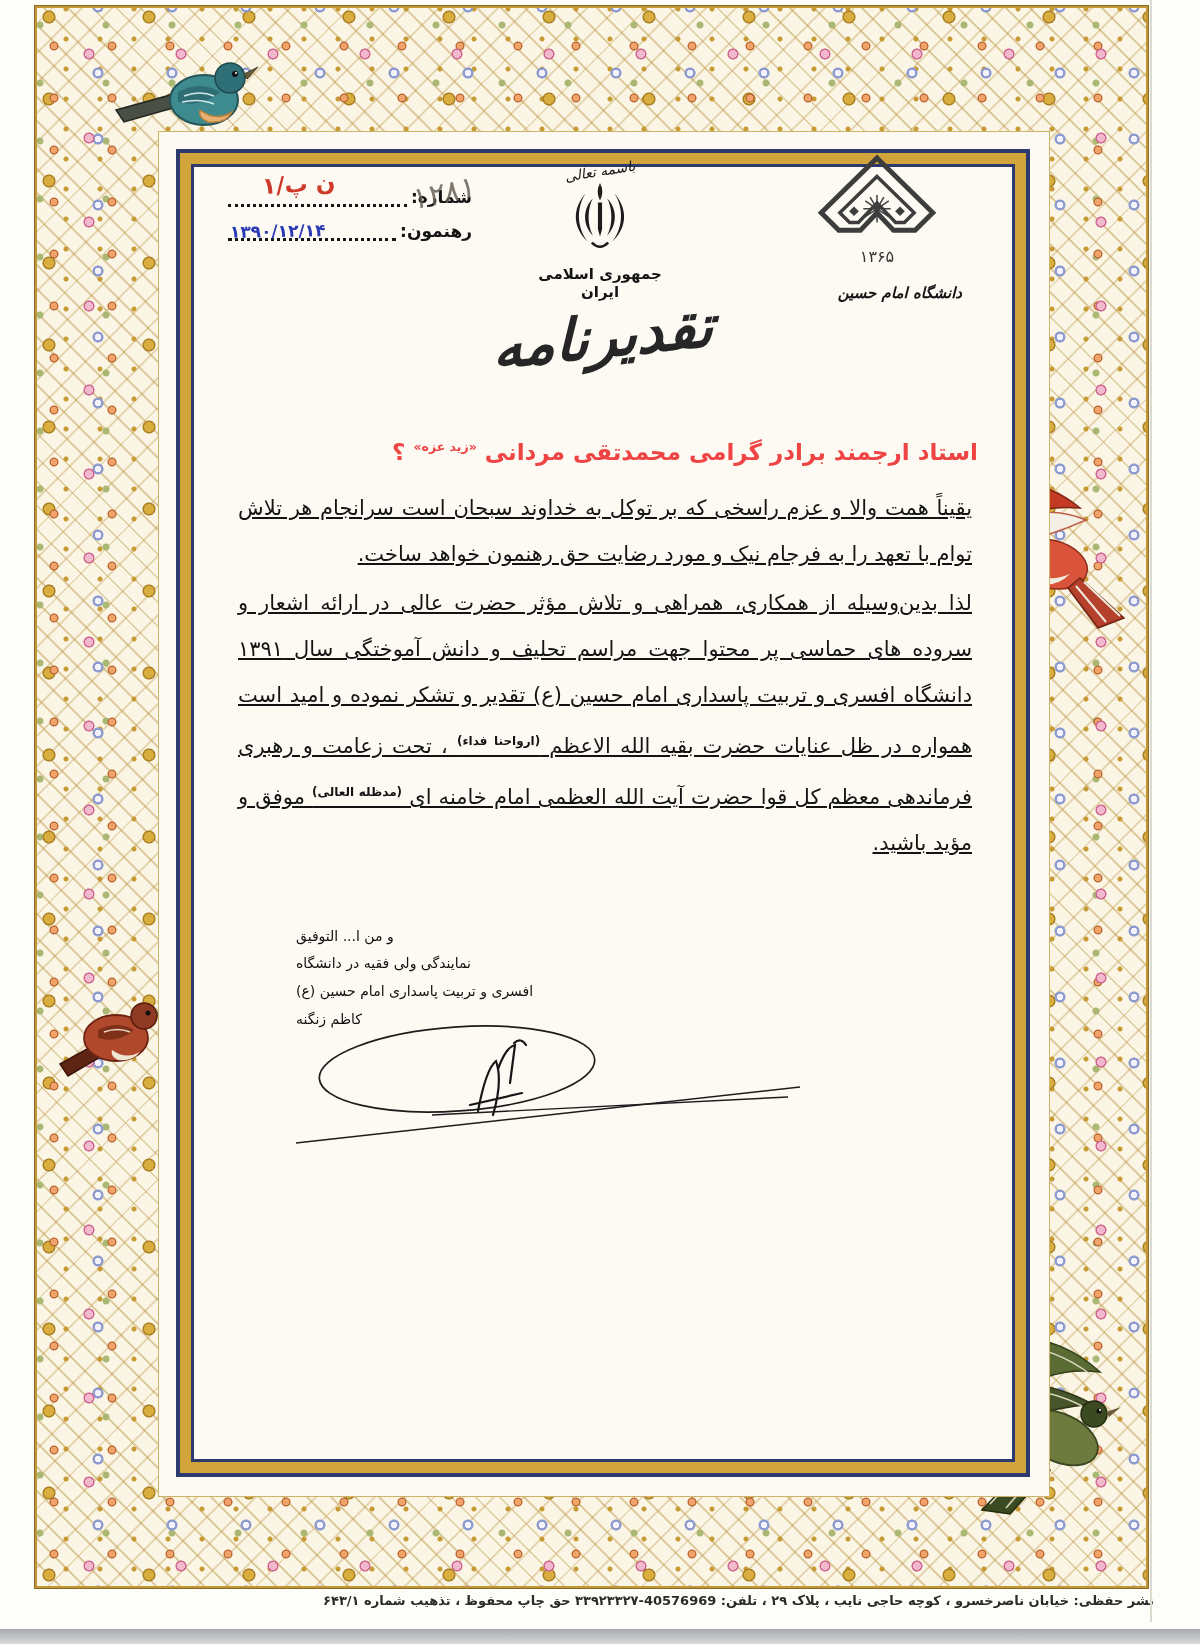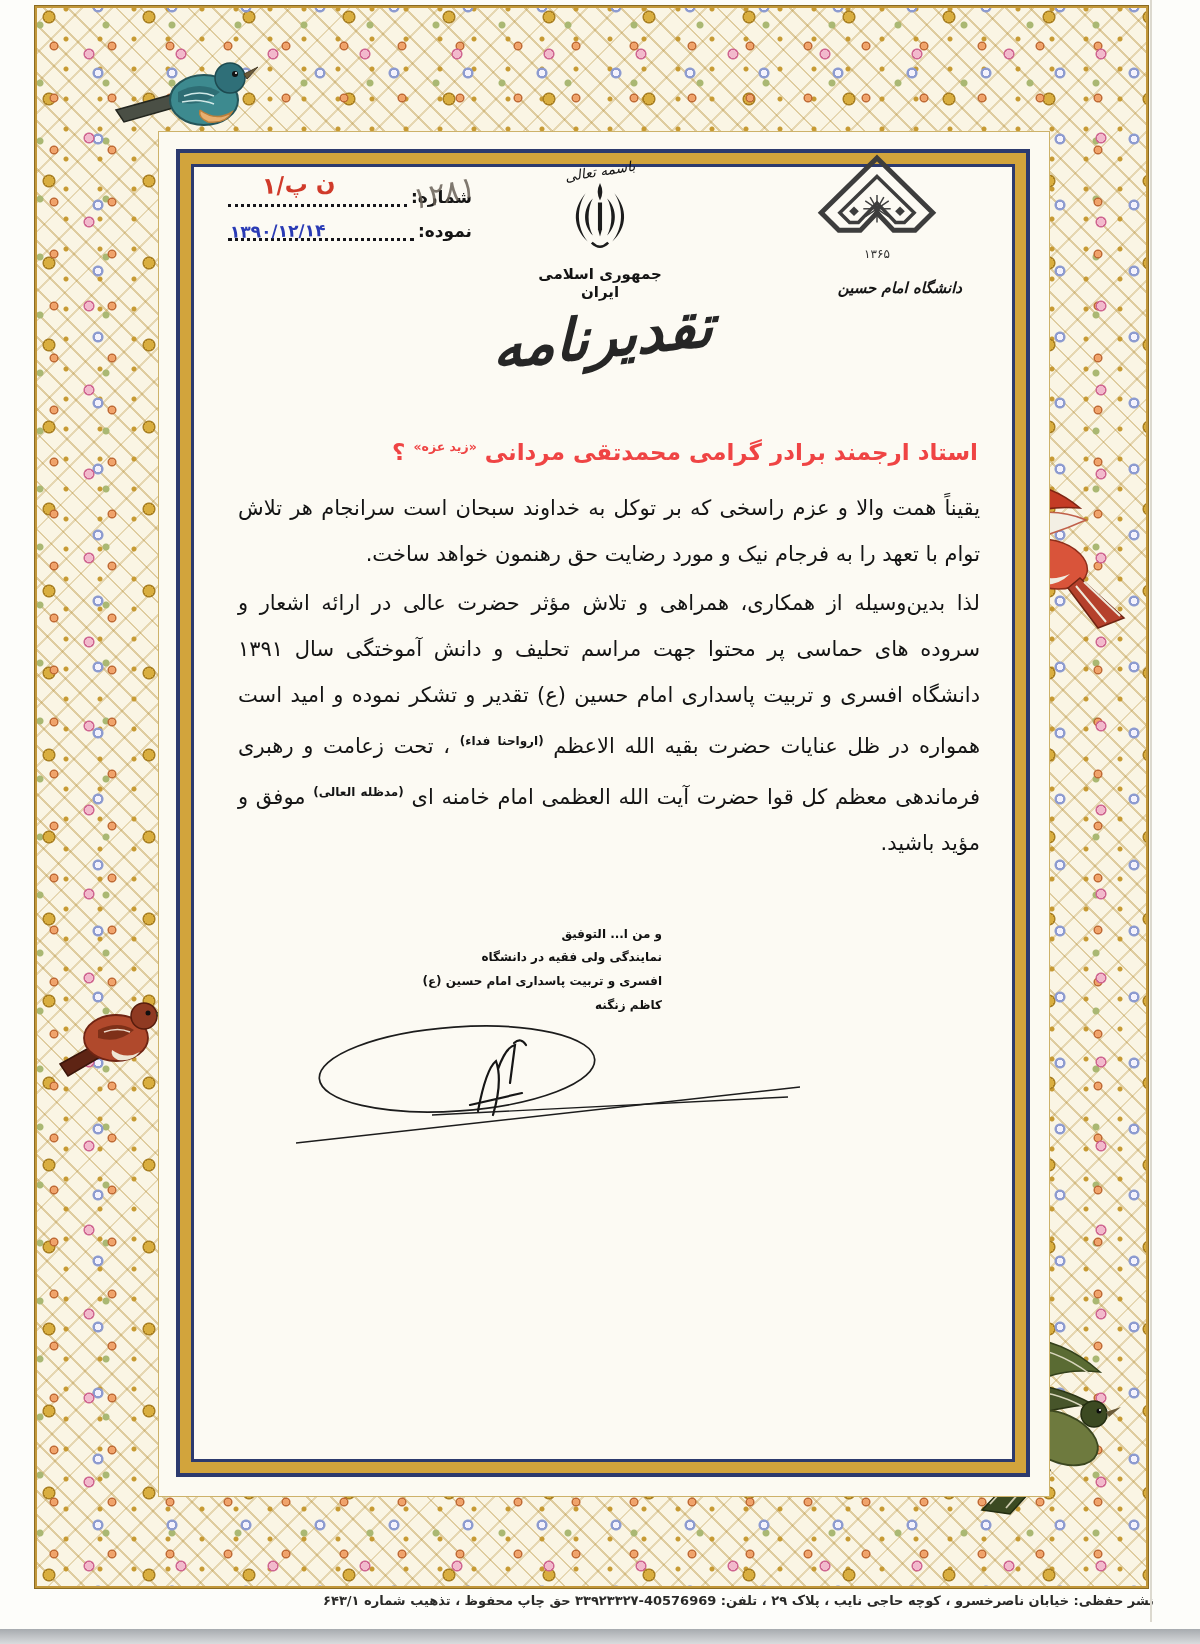--- a/index.html
+++ b/index.html
@@ -49,39 +49,39 @@
   .bluedate{position:absolute;left:2px;top:0px;color:#2a3bb5;font-weight:bold;font-size:17px;
     letter-spacing:5px;direction:ltr;transform:rotate(-1deg);}
   .pen{position:absolute;top:10px;left:212px;color:#6a6258;font-size:30px;letter-spacing:6px;
     transform:rotate(-12deg) skewX(-10deg);opacity:.85;direction:ltr;}
 
   .emblem-block{position:absolute;top:-2px;left:328px;width:144px;text-align:center;}
   .bismillah{font-size:14px;font-style:italic;transform:rotate(-9deg);margin-bottom:2px;}
   .emblem-caption{font-size:15px;font-weight:bold;margin-top:2px;}
 
   .logo-block{position:absolute;top:-12px;left:592px;width:170px;text-align:center;}
-  .logo-year{font-size:12px;letter-spacing:3px;color:#333;margin-top:-2px;}
+  .logo-year{font-size:16px;letter-spacing:3px;color:#333;margin-top:-2px;}
   .logo-caption{font-size:15px;font-style:italic;font-weight:bold;margin-top:18px;text-align:right;}
 
   .title{position:absolute;top:138px;left:0;right:0;text-align:center;}
   .title span{display:inline-block;font-family:"DejaVu Serif",serif;font-style:italic;
     font-weight:bold;font-size:58px;color:#262626;transform:skewY(-6deg);}
 
   .salutation{position:absolute;top:274px;right:28px;left:40px;text-align:right;
     font-weight:bold;font-size:23px;color:#ef4444;}
   .sal-hon{font-size:12.5px;font-weight:bold;}
   .sal-punct{font-weight:bold;}
 
   .bodytext{position:absolute;top:320px;right:26px;left:38px;font-size:21px;line-height:46px;
     text-align:justify;}
-  .bodytext p{margin:0 0 3px 0;}
+  .bodytext p{margin:0 8px 3px 0;text-decoration:underline;}
   .bsup{font-size:12px;font-weight:bold;}
 
-  .sigblock{position:absolute;top:758px;left:96px;width:366px;text-align:right;
-    font-weight:bold;font-size:12px;line-height:1.95;color:#111;}
+  .sigblock{position:absolute;top:758px;left:96px;width:366px;text-align:left;
+    font-weight:normal;font-size:14px;line-height:1.95;color:#111;}
   .signame{margin-top:1px;}
   .sigsvg{position:absolute;top:828px;left:82px;width:532px;height:172px;}
 
   .footer{position:absolute;top:1593px;right:46px;direction:rtl;white-space:nowrap;
     font-size:13px;font-weight:bold;color:#2a2a28;}
   .footer .ltr{direction:ltr;unicode-bidi:embed;}
 
   .page-edge{position:absolute;left:1150px;top:0;width:2px;height:1622px;background:#dcd9cf;}
   .bottom-strip{position:absolute;left:0;right:0;bottom:0;height:15px;
     background:linear-gradient(#a7abaf,#d9dbdd);}
@@ -147,21 +147,21 @@
 
   <div class="content">
 
     <div class="numdate">
       <div class="ndrow">
         <span class="lbl">شماره:</span>
         <span class="dots"></span>
         <span class="stamp">ن پ/۱</span>
       </div>
       <div class="ndrow">
-        <span class="lbl">نموده:</span>
+        <span class="lbl">رهنمون:</span>
         <span class="dots"></span>
         <span class="bluedate">۱۳۹۰/۱۲/۱۴</span>
       </div>
     </div>
     <div class="pen">۱۲۸۱</div>
 
     <div class="emblem-block">
       <div class="bismillah">باسمه تعالی</div>
       <svg width="66" height="78" viewBox="0 0 64 76">
         <g fill="#1c1c1c" stroke="#1c1c1c">

